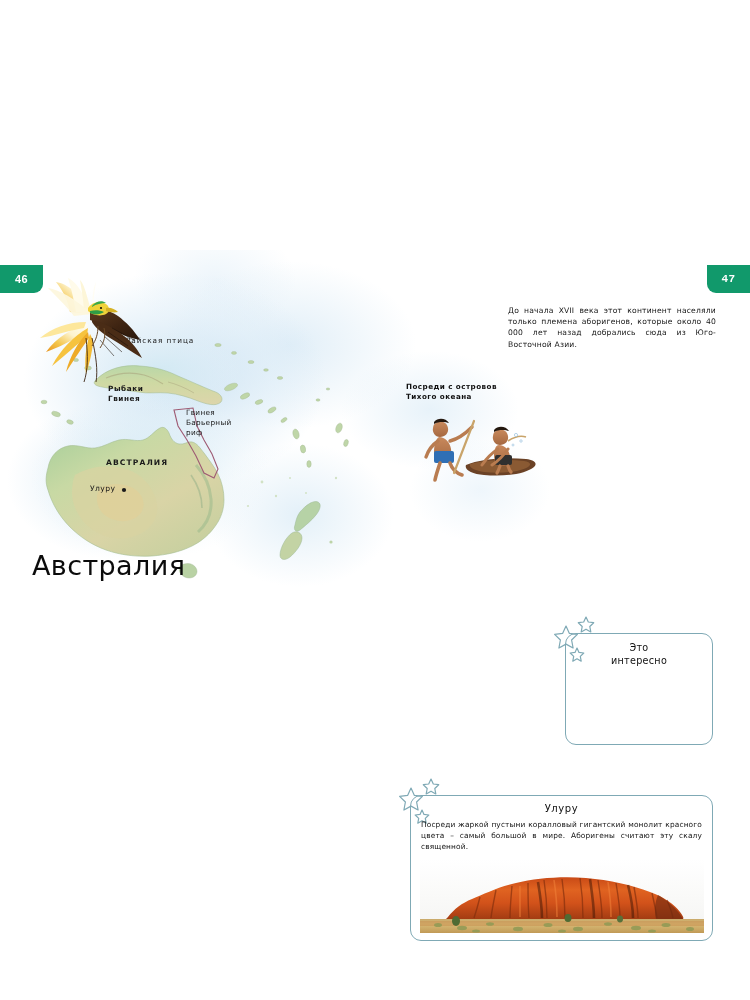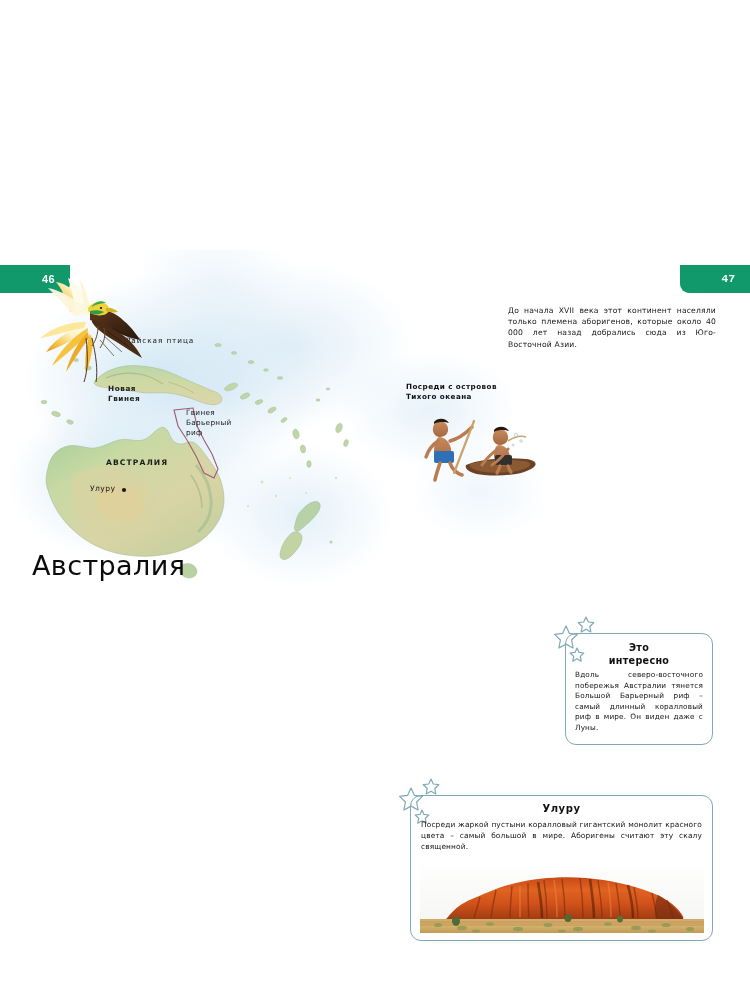--- a/index.html
+++ b/index.html
@@ -47,21 +47,20 @@
     width: 43px;
     height: 28px;
     background: #11996b;
     color: #ffffff;
     font-size: 11px;
     font-weight: bold;
     display: flex;
     align-items: center;
     justify-content: center;
     letter-spacing: .5px;
-    padding-left: 27px;
   }
   #badge-left  { left: 0;    border-radius: 0 0 9px 0; }
   #badge-right { right: 0;   border-radius: 0 0 0 9px; font-family: Liberation Mono, monospace; }
 
   
   #map { position: absolute; left: 0; top: 0; width: 360px; height: 330px; }
   #map svg { display: block; }
 
   .maplabel {
     position: absolute;
@@ -142,21 +141,21 @@
     background: rgba(255,255,255,.92);
     box-sizing: border-box;
   }
   .stars { position: absolute; left: -16px; top: -20px; width: 58px; height: 54px; pointer-events: none; }
 
   #box-interesting { left: 565px; top: 383px; width: 148px; height: 112px; }
   #box-uluru       { left: 410px; top: 545px; width: 303px; height: 146px; }
 
   .boxtitle {
     font-family: "DejaVu Sans", sans-serif;
-    font-weight: bold;
+    font-weight: normal;
     color: #101010;
     text-align: center;
   }
   #interesting-title {
     position: absolute; left: 0; right: 0; top: 8px;
     font-size: 9.6px; line-height: 12.5px; letter-spacing: .3px;
     white-space: pre-line;
   }
   #interesting-body {
     position: absolute; left: 9px; right: 9px; top: 36px;
@@ -279,21 +278,21 @@
         <circle cx="262" cy="232" r="1.4"></circle>
           <circle cx="276" cy="246" r="1.2"></circle>
         <circle cx="290" cy="228" r="1"></circle>
           <circle cx="248" cy="256" r="1.1"></circle>
         <circle cx="306" cy="243" r="1"></circle>
           <circle cx="336" cy="228" r="1.2"></circle>
       </g>
     </svg>
 
     <div id="lbl-bird" class="maplabel">Райская птица</div>
-    <div id="lbl-guinea" class="maplabel bold">Новая
+    <div id="lbl-guinea" class="maplabel bold">Рыбаки
 Гвинея</div>
     <div id="lbl-reef" class="maplabel">Гвинея
 Барьерный
 риф</div>
     <div id="lbl-australia" class="maplabel bold">АВСТРАЛИЯ</div>
     <div id="lbl-uluru" class="maplabel">Улуру</div>
 
     <svg style="position:absolute;left:120px;top:236px" width="8" height="8">
       <circle cx="4" cy="4" r="2.1" fill="#1a1a1a"></circle>
     </svg>
@@ -412,21 +411,20 @@
   <div id="box-interesting" class="factbox">
     <svg class="stars" viewBox="0 0 58 54">
       <g fill="none" stroke="#7fa9b5" stroke-width="1.2" stroke-linejoin="round">
         <path d="M16 12 L19.4 19.4 L27.4 20.4 L21.6 26 L23.1 34 L16 30.1 L8.9 34 L10.4 26 L4.6 20.4 L12.6 19.4 Z"></path>
         <path d="M36 3 L38.3 8 L43.7 8.7 L39.8 12.5 L40.8 17.9 L36 15.2 L31.2 17.9 L32.2 12.5 L28.3 8.7 L33.7 8 Z"></path>
         <path d="M27 34 L29 38.4 L33.8 39 L30.3 42.4 L31.2 47.2 L27 44.8 L22.8 47.2 L23.7 42.4 L20.2 39 L25 38.4 Z"></path>
       </g>
     </svg>
     <div id="interesting-title" class="boxtitle">Это
 интересно</div>
-    <div id="interesting-body">Вдоль северо-восточного побережья Австралии тянется Большой Барьерный риф – самый длинный коралловый риф в мире. Он виден даже с Луны.</div>
   </div>
 
   <div id="box-uluru" class="factbox">
     <svg class="stars" viewBox="0 0 58 54">
       <g fill="none" stroke="#7fa9b5" stroke-width="1.2" stroke-linejoin="round">
         <path d="M16 12 L19.4 19.4 L27.4 20.4 L21.6 26 L23.1 34 L16 30.1 L8.9 34 L10.4 26 L4.6 20.4 L12.6 19.4 Z"></path>
         <path d="M36 3 L38.3 8 L43.7 8.7 L39.8 12.5 L40.8 17.9 L36 15.2 L31.2 17.9 L32.2 12.5 L28.3 8.7 L33.7 8 Z"></path>
         <path d="M27 34 L29 38.4 L33.8 39 L30.3 42.4 L31.2 47.2 L27 44.8 L22.8 47.2 L23.7 42.4 L20.2 39 L25 38.4 Z"></path>
       </g>
     </svg>

